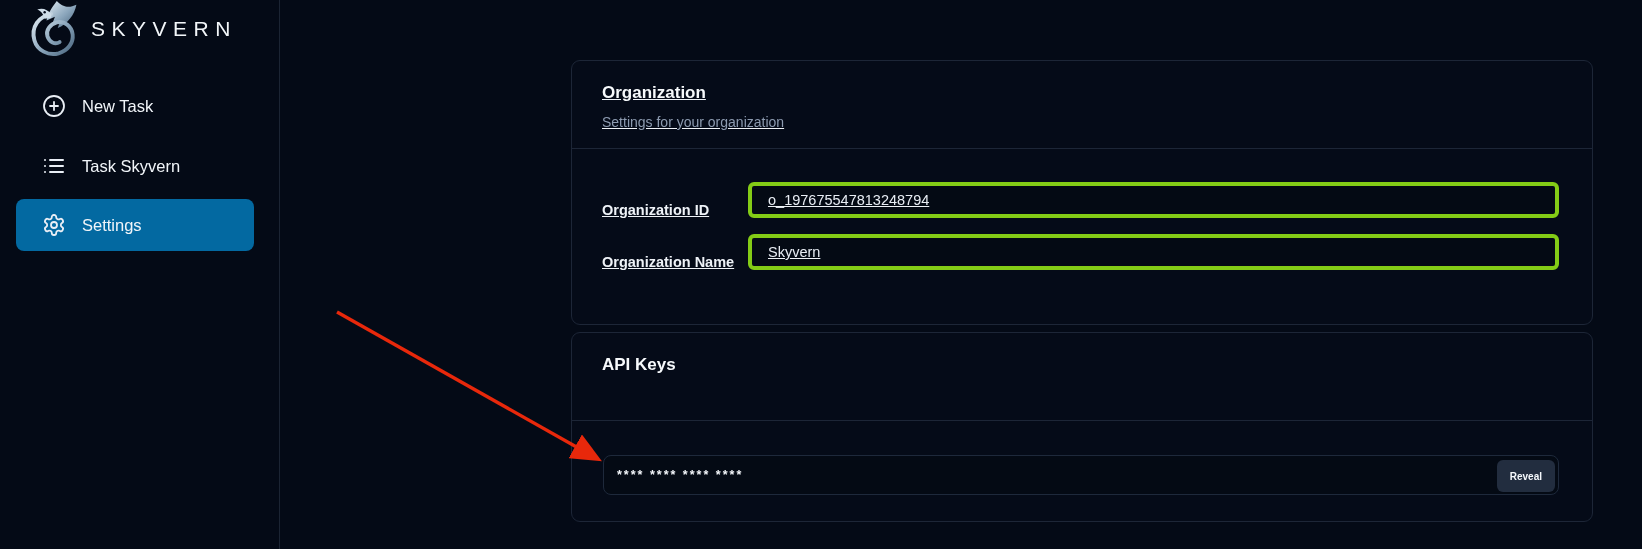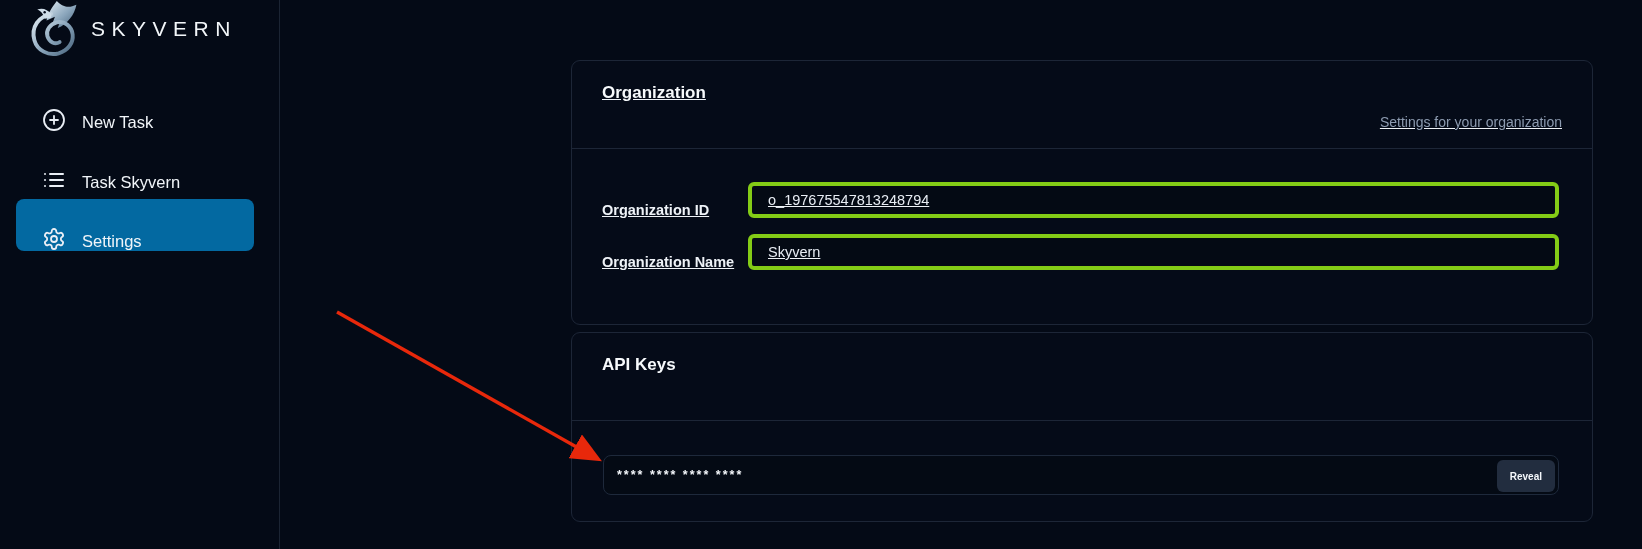--- a/index.html
+++ b/index.html
@@ -20,21 +20,21 @@
     position:absolute; left:26px; top:0; height:58px;
     display:flex; align-items:center;
   }
   .logo-mark { width:56px; height:58px; flex:0 0 auto; }
   .logo-word {
     margin-left:9px; font-size:21px; letter-spacing:6.5px;
     color:#f2f6f9; font-weight:400; white-space:nowrap;
   }
   .nav-item {
     position:absolute; left:16px; width:238px; height:52px;
-    display:flex; align-items:flex-end; padding-left:26px;
+    display:flex; align-items:center; padding-left:26px;
     border-radius:8px; color:#f1f5f9; font-size:16.5px; font-weight:500;
     cursor:pointer;
   }
   .nav-item .nav-icon { width:24px; height:24px; margin-right:16px; color:#e9eef5; }
   .nav-item.active { background:#0369a1; }
   .nav-new-task   { top:80px; }
   .nav-task-hist  { top:140px; }
   .nav-settings   { top:199px; }
 
   
@@ -42,21 +42,21 @@
     position:absolute; left:571px; width:1022px;
     background:#050b18; border:1px solid #1d2637; border-radius:9px;
   }
   .card-org { top:60px;  height:265px;text-decoration:underline; }
   .card-api { top:332px; height:190px; }
   .card-header {
     height:88px; padding:21px 30px 0 30px;
     border-bottom:1px solid #1d2637;
   }
   .card-title { font-size:17px; font-weight:700; color:#f7fafc; line-height:22px; }
-  .card-subtitle { margin-top:9px; font-size:14px; color:#8d9bb0; line-height:18px;text-align:right; }
+  .card-subtitle { margin-top:9px; font-size:14px; color:#8d9bb0; line-height:18px; }
 
   .card-body-org { padding:33px 33px 0 30px; }
   .field-row { display:flex; align-items:flex-end; }
   .field-row + .field-row { margin-top:16px; }
   .field-label { width:146px; flex:0 0 auto; font-size:14.5px; font-weight:600; color:#eef2f7; }
   .field-input {
     flex:1 1 auto; height:36px; border:4px solid #84cc16; border-radius:6px;
     background:#040a14; color:#e8edf4; font-size:14.5px; padding:0 16px;
     font-family:"Liberation Sans", sans-serif; outline:none;
   }

